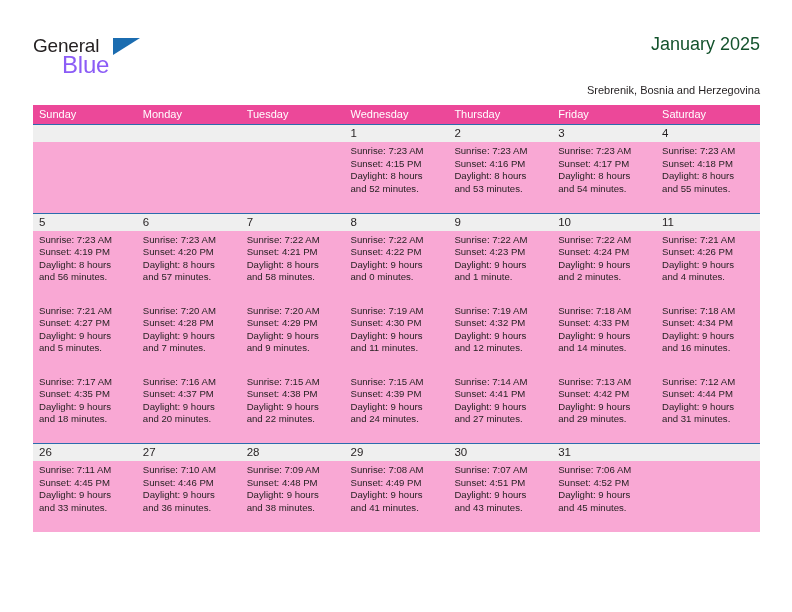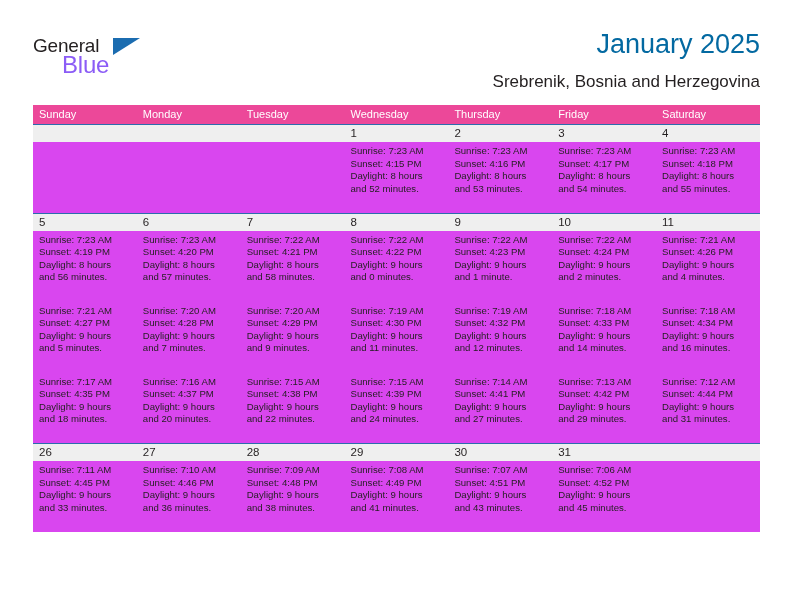--- a/index.html
+++ b/index.html
@@ -63,30 +63,30 @@
     border-left: 27px solid #1b6cb0;
     border-bottom: 17px solid transparent;
   }
   .title-block {
     position: absolute;
     right: 0;
     top: 0;
     text-align: right;
   }
   .month-title {
-    font-size: 27px;
-    color: #0369a1;
+    font-size: 18px;
+    color: #14532d;
     line-height: 32px;
     white-space: nowrap;
   }
   .location-subtitle {
-    font-size: 17px;
+    font-size: 11px;
     color: #231f20;
     line-height: 20px;
-    margin-top: 12px;
+    margin-top: 20px;
     white-space: nowrap;
   }
 
   
   .calendar {
     position: absolute;
     left: 33px;
     top: 105px;
     width: 727px;
     border-collapse: collapse;
@@ -113,21 +113,21 @@
     background: #efefef;
     border-top: 1.4px solid #2b6cad;
     height: 17px;
     font-size: 11.5px;
     line-height: 17px;
     padding-left: 6px;
     box-sizing: border-box;
     color: #231f20;
   }
   .detail-row td {
-    background: #d946ef;
+    background: #f9a8d4;
     height: 71px;
     font-size: 9.6px;
     line-height: 12.55px;
     padding: 3px 6px 0 6px;
     box-sizing: border-box;
     color: #231f20;
   }
   .detail-row td .line {
     white-space: nowrap;
   }

